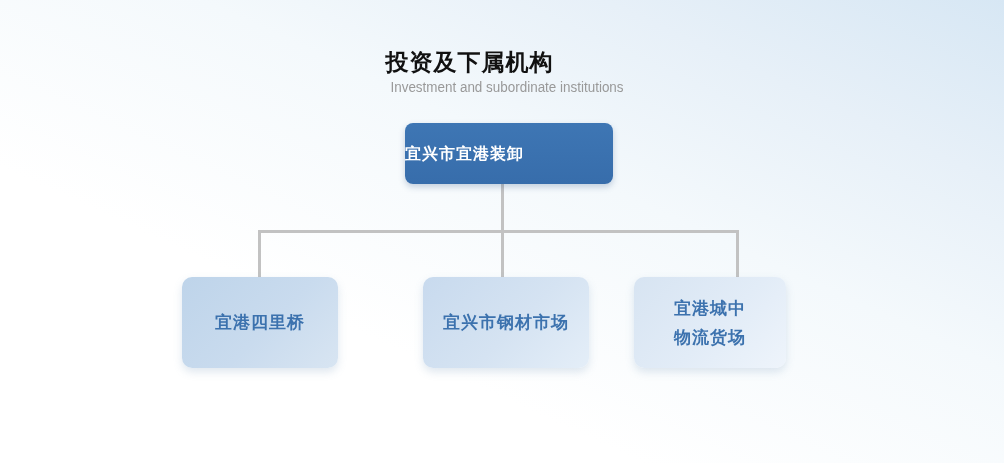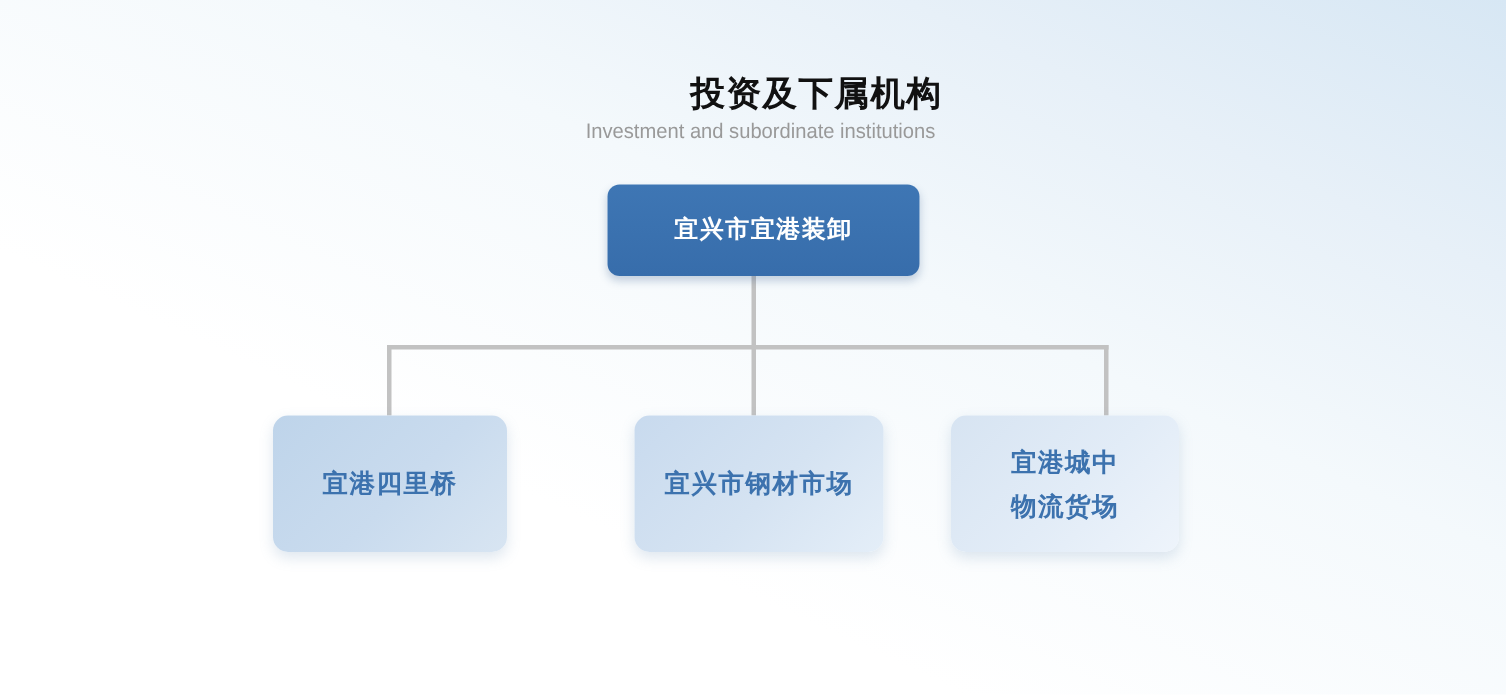--- a/index.html
+++ b/index.html
@@ -24,21 +24,21 @@
     position: absolute;
     inset: 0;
   }
 
   
   .header {
     position: absolute;
     left: 507px;
     top: 48px;
     transform: translateX(-50%);
-    text-align: right;
+    text-align: left;
     white-space: nowrap;
   }
   .title {
     font-size: 23px;
     font-weight: 700;
     color: #111111;
     letter-spacing: 1px;
     margin: 0;
     line-height: 28px;
   }
@@ -66,21 +66,21 @@
     position: absolute;
     left: 405px;
     top: 123px;
     width: 208px;
     height: 61px;
     background: linear-gradient(180deg, #3e76b4 0%, #376dab 100%);
     border-radius: 8px;
     box-shadow: 0 3px 6px rgba(40, 80, 130, 0.25);
     display: flex;
     flex-direction: column;
-    align-items: center;
+    align-items: flex-start;
     justify-content: center;
     text-align: center;
   }
   .root-box span {
     display: block;
     color: #ffffff;
     font-size: 16px;
     font-weight: 700;
     line-height: 24px;
     letter-spacing: 1px;

